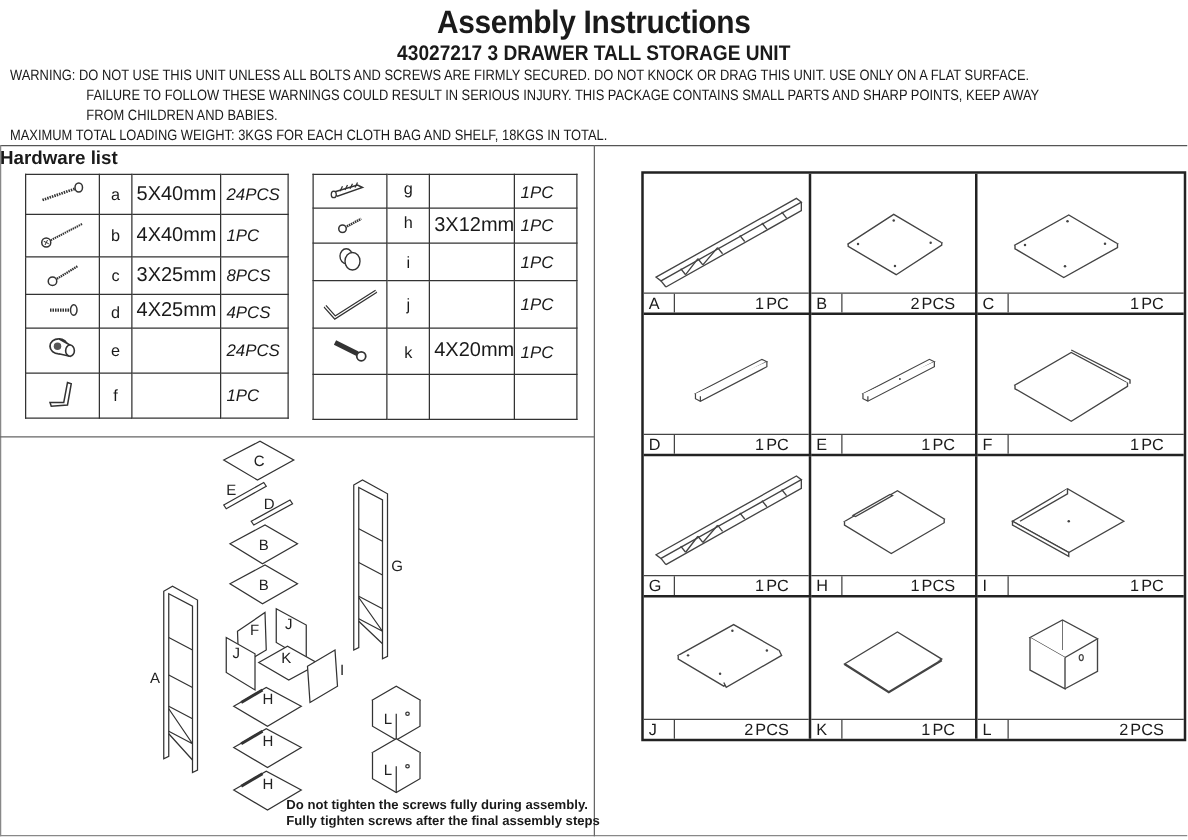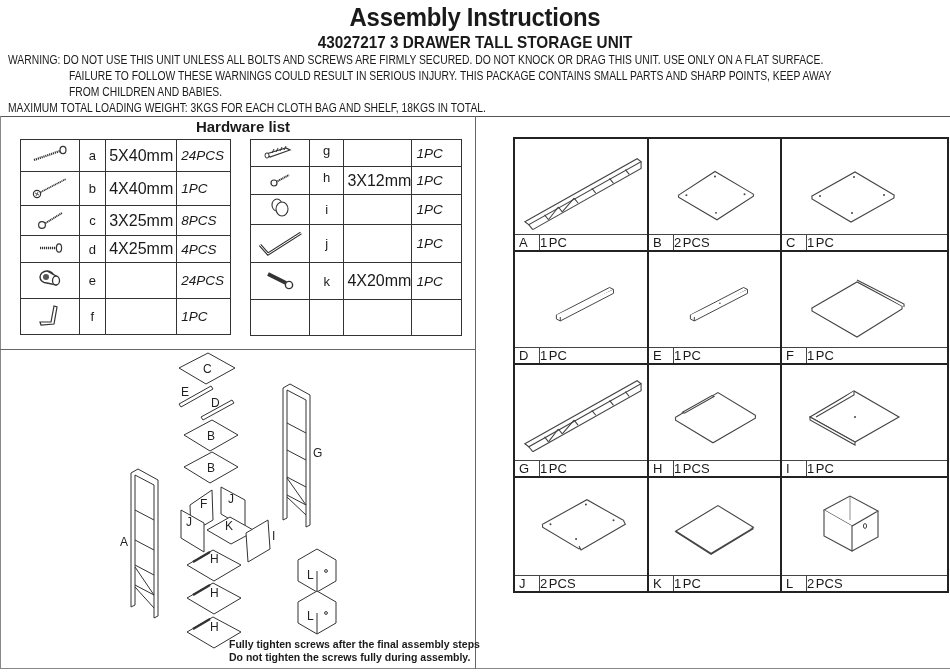--- a/index.html
+++ b/index.html
@@ -16,41 +16,41 @@
   .warn2 { top: 68px; left: 69px; }
   .warn3 { top: 84px; left: 69px; }
   .maxload { top: 100px; }
 
   .frame-top { position: absolute; left: 0; top: 116px; width: 950px; height: 1px; background: #555; }
   .frame-left { position: absolute; left: 0; top: 116px; width: 1px; height: 553px; background: #888; }
   .frame-bottom { position: absolute; left: 0; top: 668px; width: 950px; height: 1px; background: #888; }
   .frame-mid { position: absolute; left: 475px; top: 116px; width: 1px; height: 553px; background: #666; }
   .frame-split { position: absolute; left: 0; top: 349px; width: 476px; height: 1px; background: #666; }
 
-  .hw-title { position: absolute; left: 0; top: 118px; width: 486px; text-align: center; font-weight: bold; font-size: 15px; }
+  .hw-title { position: absolute; left: 0; top: 118px; width: 486px; font-weight: bold; font-size: 15px; }
 
   table.hw { position: absolute; border-collapse: collapse; }
   table.hw td { border: 1px solid #333; font-size: 13px; padding: 0; vertical-align: middle; }
   table.hw td.icon { text-align: center; }
   table.hw td.code { text-align: center; }
   table.hw td.size { padding-left: 3px; font-size: 16px; }
   table.hw td.qty { padding-left: 4px; font-size: 13.5px; font-style: italic; }
   .hw-left { left: 20px; top: 139px; width: 211px; }
   .hw-right { left: 250px; top: 139px; width: 212px; }
 
   .parts { position: absolute; left: 513px; top: 137px; width: 436px; border: 2px solid #222; }
   .parts-row { display: flex; }
   .part { width: 134px; border-right: 2px solid #222; border-bottom: 2px solid #222; height: 113px; position: relative; flex: 0 0 auto; }
   .part.c2 { width: 133px; }
   .part.c3 { width: 165px; border-right: none; }
   .parts-row:last-child .part { border-bottom: none; }
   .part-img { position: absolute; left: 0; top: 0; right: 0; bottom: 16px; }
   .part-label { position: absolute; left: 0; right: 0; bottom: 0; height: 16px; border-top: 1px solid #444; display: flex; font-size: 13px; }
   .part-letter { width: 25px; border-right: 1px solid #444; padding-left: 4px; line-height: 15px; }
-  .part-qty { flex: 1; text-align: left; padding-right: 1px; line-height: 15px; word-spacing: -2px; }
+  .part-qty { flex: 1; text-align: right; padding-right: 16px; line-height: 15px; word-spacing: -2px; }
 
   .diagram { position: absolute; left: 0; top: 350px; width: 475px; height: 318px; }
   .note { position: absolute; left: 229px; top: 638px; font-weight: bold; font-size: 10.5px; line-height: 13px; white-space: nowrap; }
 </style>
 </head>
 <body>
 
 <div class="title">Assembly Instructions</div>
 <div class="subtitle">43027217 3 DRAWER TALL STORAGE UNIT</div>
 
@@ -477,15 +477,15 @@
     <text x="272" y="540">I</text>
     <text x="210" y="563">H</text>
     <text x="210" y="597">H</text>
     <text x="210" y="631">H</text>
     <text x="307" y="579">L</text>
     <text x="307" y="620">L</text>
   </g>
 </svg>
 
 <div class="note">
+  <div>Do not tighten the screws fully during assembly.</div>
   <div>Fully tighten screws after the final assembly steps</div>
-  <div>Do not tighten the screws fully during assembly.</div>
 </div>
 
 </body></html>

